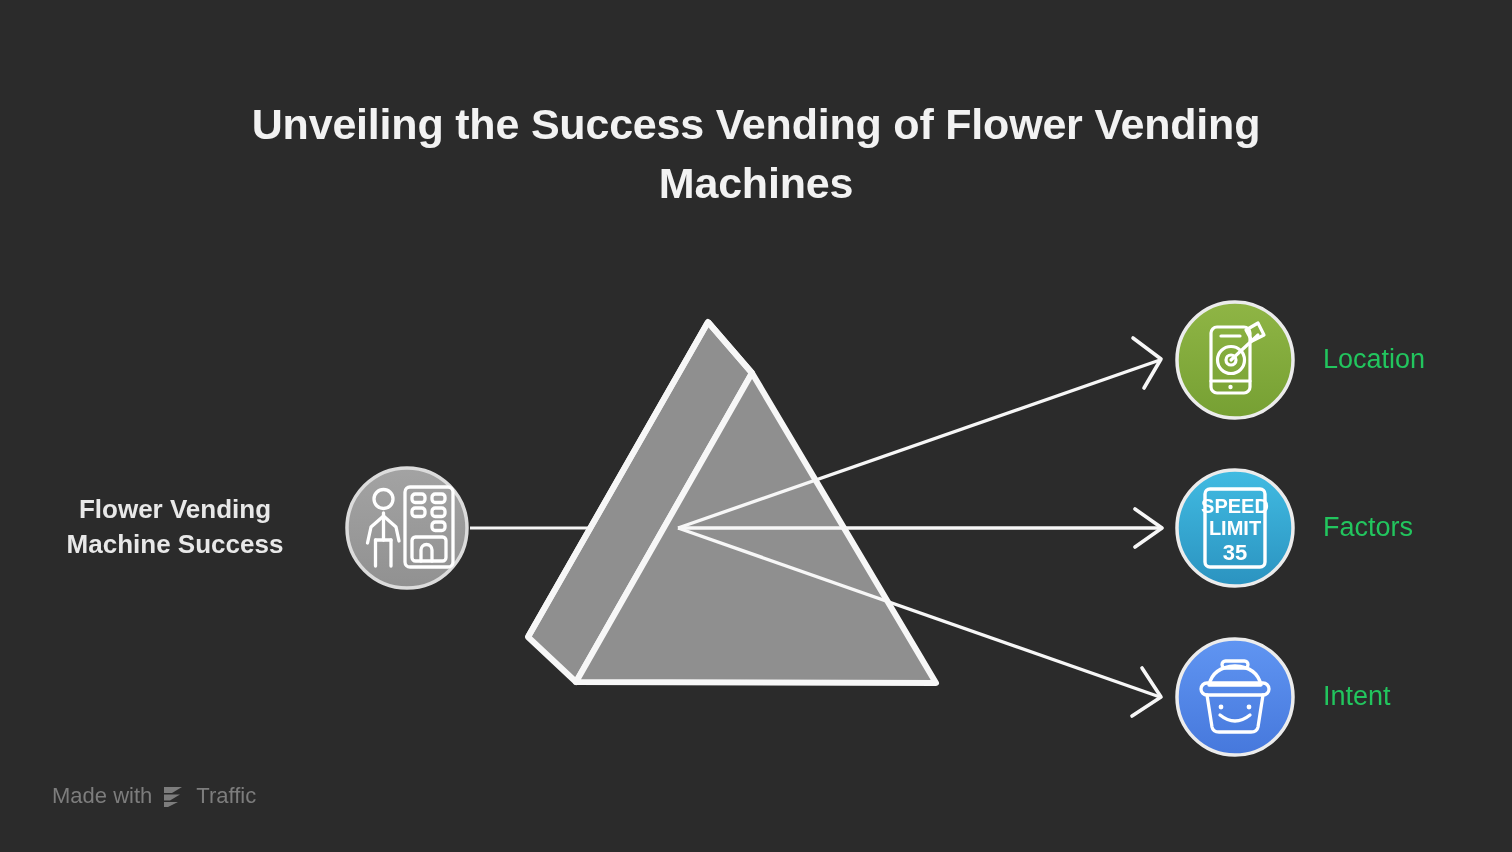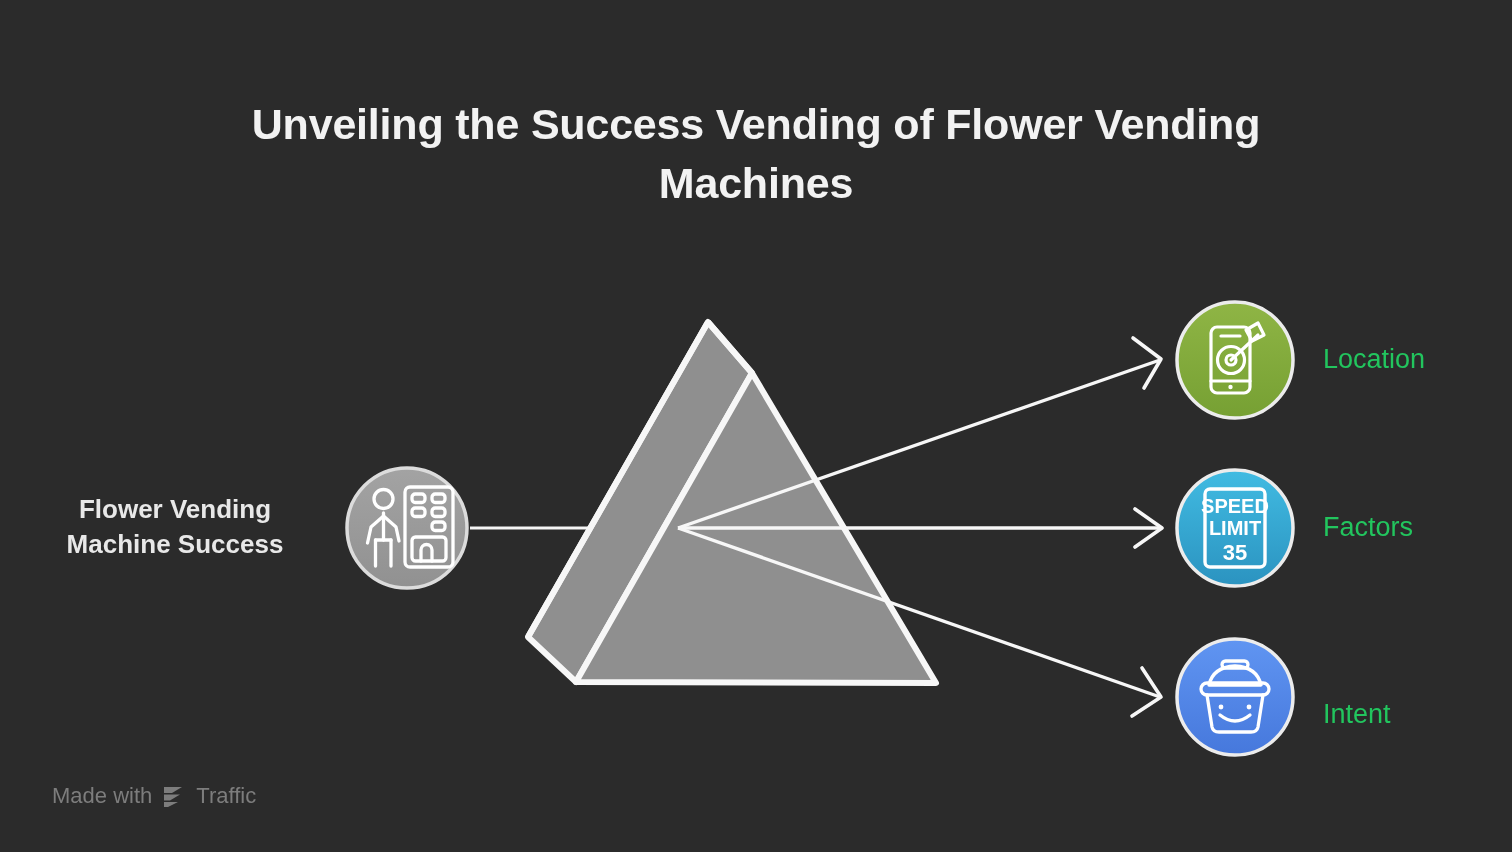--- a/index.html
+++ b/index.html
@@ -45,21 +45,21 @@
   }
   .branch-label {
     position: absolute;
     color: #22c55e;
     font-size: 27px;
     font-weight: 400;
     white-space: nowrap;
   }
   #label-location { left: 1323px; top: 344px; }
   #label-traffic  { left: 1323px; top: 512px; }
-  #label-intent   { left: 1323px; top: 699px; }
+  #label-intent   { left: 1323px; top: 681px; }
 
   .watermark {
     position: absolute;
     left: 52px;
     top: 783px;
     display: flex;
     align-items: center;
     gap: 9px;
     color: #7d7d7d;
     font-size: 22px;

